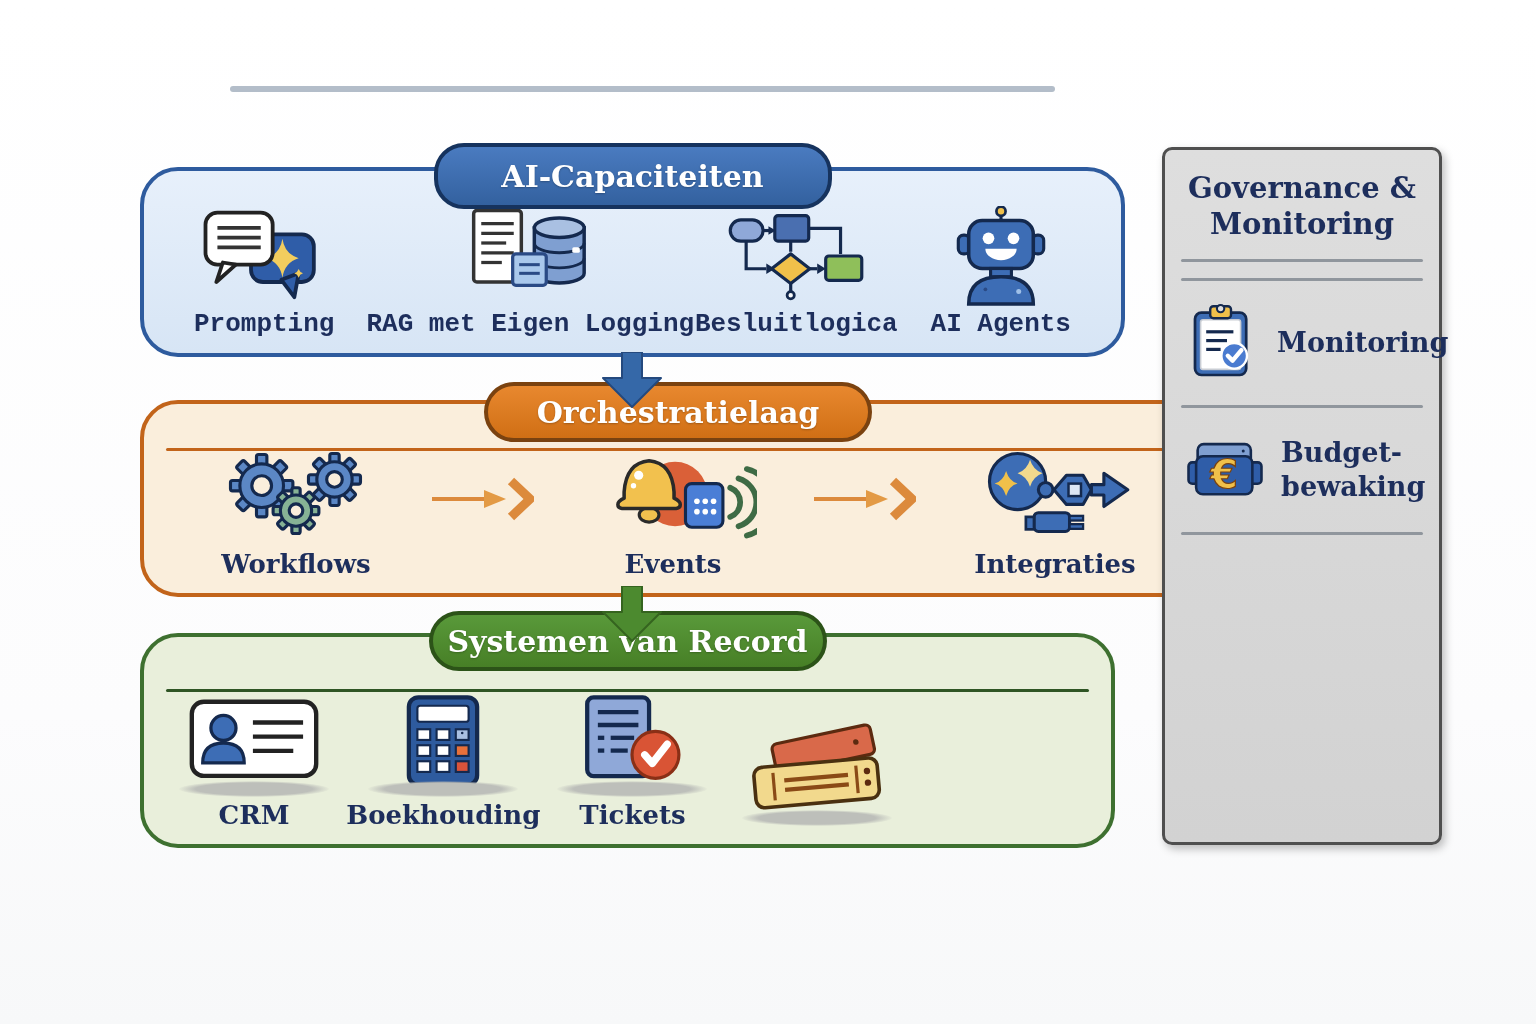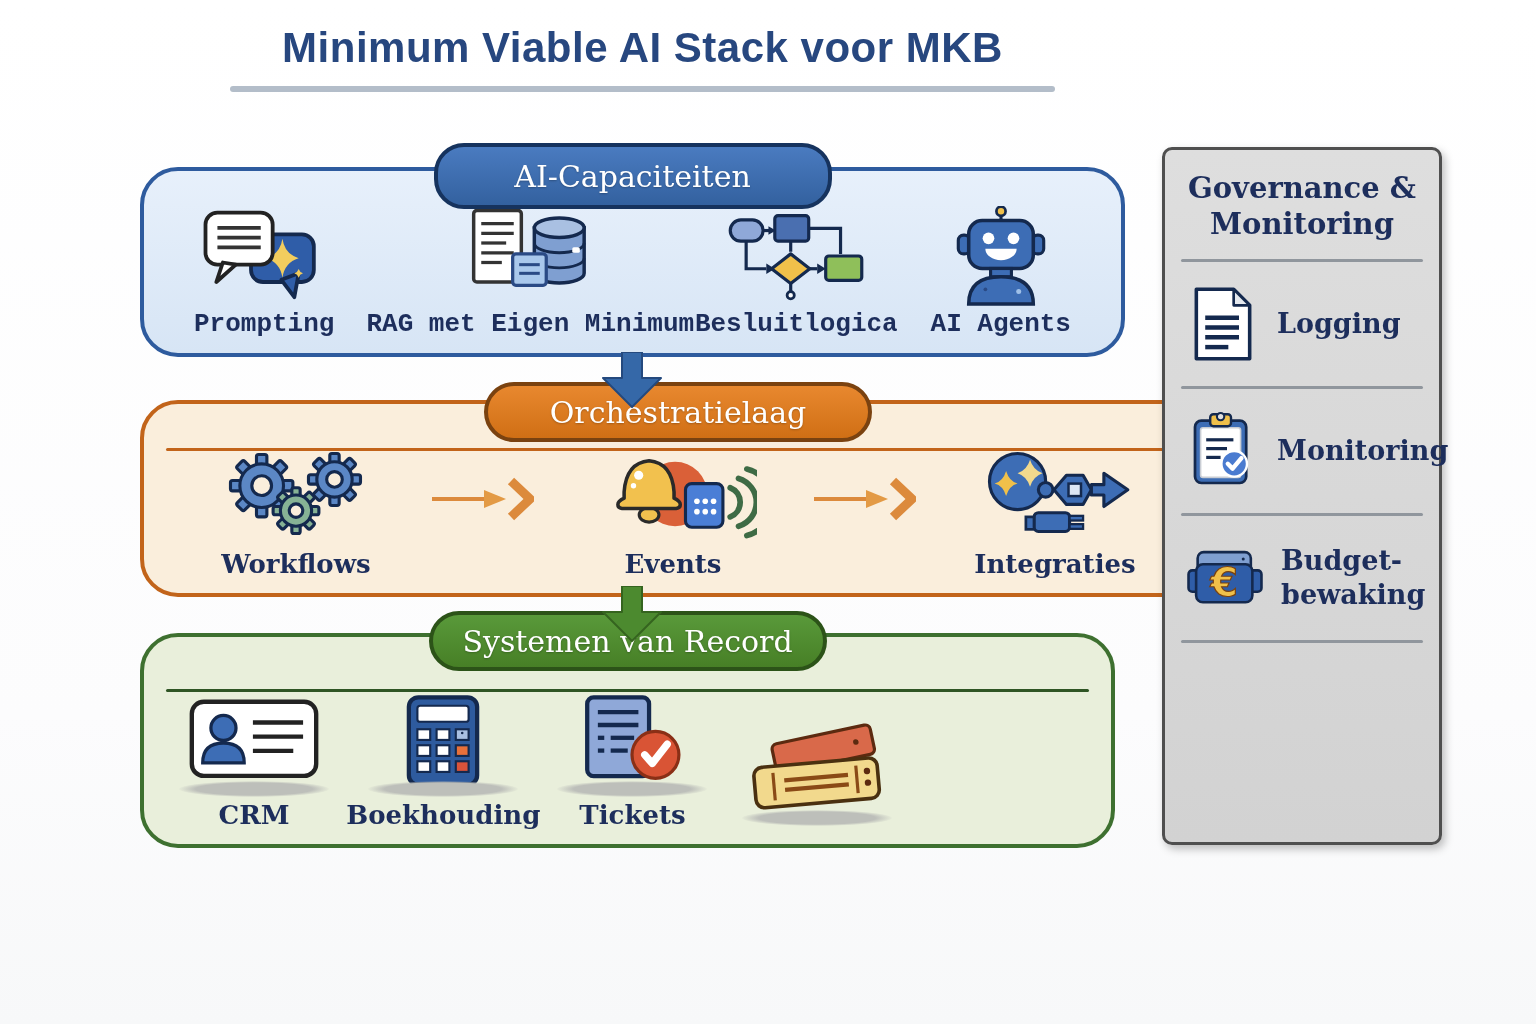--- a/index.html
+++ b/index.html
@@ -15,21 +15,21 @@
   .layer{position:absolute;left:140px;border-radius:38px;border:4px solid;box-sizing:border-box;}
   .layer-blue{top:167px;width:985px;height:190px;background:linear-gradient(180deg,#E7F0FB,#D7E5F5);border-color:#2E5B9E;}
   .layer-orange{top:400px;width:1076px;height:197px;background:#FAEEDC;border-color:#C2641A;}
   .layer-green{top:633px;width:975px;height:215px;background:#E9EFDB;border-color:#3E7030;}
 
   .inner-rule{position:absolute;left:22px;right:22px;height:3px;border-radius:2px;}
   .layer-orange .inner-rule{top:44px;background:#C2641A;}
   .layer-green .inner-rule{top:52px;background:#2F5524;}
 
   .pill{position:absolute;left:50%;transform:translateX(-50%);display:flex;align-items:center;justify-content:center;
-    color:#fff;font-weight:400;font-size:30px;border-radius:30px;white-space:nowrap;z-index:4;
+    color:#fff;font-weight:700;font-size:30px;border-radius:30px;white-space:nowrap;z-index:4;
     text-shadow:0 1px 2px rgba(0,0,0,.25);}
   .pill-blue{top:-28px;width:390px;height:58px;background:linear-gradient(180deg,#4A7BC0,#33619F);border:4px solid #16335E;}
   .pill-orange{top:-22px;width:380px;height:52px;background:linear-gradient(180deg,#E8882F,#D06F15);border:4px solid #7A4210;}
   .pill-green{top:-26px;width:390px;height:52px;background:linear-gradient(180deg,#59993A,#477F26);border:4px solid #2C5318;}
 
   .items{position:absolute;left:18px;right:18px;top:34px;bottom:8px;display:grid;align-items:end;}
   .items-4{grid-template-columns:repeat(4,1fr);font-family:Liberation Mono, monospace;}
   .items-5{grid-template-columns:repeat(5,1fr);}
   .items-flow{display:flex;justify-content:space-evenly;align-items:flex-end;top:52px;}
   .item{display:flex;flex-direction:column;align-items:center;justify-content:flex-end;gap:4px;}
@@ -50,21 +50,20 @@
   .sidebar-title{margin:20px 12px 0;text-align:center;font-size:29px;font-weight:700;color:#1D2E5C;line-height:1.25;}
   .sb-divider{height:3px;background:#90969D;margin:16px 16px;border-radius:2px;}
   .sb-item{display:flex;align-items:center;gap:18px;padding:2px 8px 2px 22px;min-height:88px;}
   .sb-label{font-size:27px;font-weight:700;color:#1D2E5C;line-height:1.25;max-width:140px;}
 </style>
 </head>
 <body>
 
 <div class="canvas">
 
-  <div class="title">Minimum Viable AI Stack voor MKB</div>
   <div class="title-rule"></div>
 
   <div class="layer layer-blue">
     <div class="pill pill-blue">AI-Capaciteiten</div>
     <div class="items items-4">
 
       <div class="item">
         <svg width="130" height="100" viewBox="0 0 120 92">
           <rect x="48" y="26" width="58" height="44" rx="11" fill="#2F5DA8" stroke="#14294E" stroke-width="3.5"></rect>
           <path d="M76,68 L88,84 L92,62 Z" fill="#2F5DA8" stroke="#14294E" stroke-width="3.5" stroke-linejoin="round"></path>
@@ -90,21 +89,21 @@
           <line x1="15" y1="52" x2="34" y2="52" stroke="#333333" stroke-width="3"></line>
           <path d="M64,20 L64,62 A23,9 0 0 0 110,62 L110,20 Z" fill="#7F9FD1" stroke="#14294E" stroke-width="3.2"></path>
           <path d="M64,34 A23,9 0 0 0 110,34" fill="none" stroke="#14294E" stroke-width="2.6"></path>
           <path d="M64,48 A23,9 0 0 0 110,48" fill="none" stroke="#14294E" stroke-width="2.6"></path>
           <ellipse cx="87" cy="20" rx="23" ry="9" fill="#A9C0E2" stroke="#14294E" stroke-width="3.2"></ellipse>
           <rect x="99" y="38" width="7" height="5" rx="1.5" fill="#FFFFFF"></rect>
           <rect x="44" y="44" width="31" height="29" rx="3" fill="#A9C8EC" stroke="#2A4A85" stroke-width="3"></rect>
           <line x1="50" y1="54" x2="69" y2="54" stroke="#2A4A85" stroke-width="2.8"></line>
           <line x1="50" y1="62" x2="69" y2="62" stroke="#2A4A85" stroke-width="2.8"></line>
         </svg>
-        <div class="item-label">RAG met Eigen Minimum</div>
+        <div class="item-label">RAG met Eigen Logging</div>
       </div>
 
       <div class="item">
         <svg width="140" height="100" viewBox="0 0 132 92">
           <path d="M19,32 L19,58 L38,58" fill="none" stroke="#14294E" stroke-width="3"></path>
           <path d="M38,53 L46,58 L38,63 Z" fill="#14294E"></path>
           <path d="M61,32 L61,42" fill="none" stroke="#14294E" stroke-width="3"></path>
           <path d="M78,20 L108,20 L108,44" fill="none" stroke="#14294E" stroke-width="3"></path>
           <path d="M79,58 L86,58" fill="none" stroke="#14294E" stroke-width="3"></path>
           <path d="M86,53 L94,58 L86,63 Z" fill="#14294E"></path>
@@ -327,31 +326,20 @@
         <div class="item-label"></div>
       </div>
 
     </div>
   </div>
 
   <div class="sidebar">
     <div class="sidebar-title">Governance &amp; Monitoring</div>
     <div class="sb-divider"></div>
 
-    <div class="sb-item">
-      <svg width="72" height="80" viewBox="0 0 80 90">
-        <path d="M10,6 L52,6 L70,24 L70,84 L10,84 Z" fill="#FFFFFF" stroke="#14294E" stroke-width="4" stroke-linejoin="round"></path>
-        <path d="M52,6 L52,24 L70,24 Z" fill="#E4E8EE" stroke="#14294E" stroke-width="3" stroke-linejoin="round"></path>
-        <line x1="20" y1="38" x2="58" y2="38" stroke="#14294E" stroke-width="5"></line>
-        <line x1="20" y1="49" x2="58" y2="49" stroke="#14294E" stroke-width="5"></line>
-        <line x1="20" y1="60" x2="58" y2="60" stroke="#14294E" stroke-width="5"></line>
-        <line x1="20" y1="71" x2="46" y2="71" stroke="#14294E" stroke-width="5"></line>
-      </svg>
-      <div class="sb-label">Logging</div>
-    </div>
     <div class="sb-divider"></div>
 
     <div class="sb-item">
       <svg width="72" height="80" viewBox="0 0 90 96">
         <rect x="10" y="10" width="64" height="78" rx="8" fill="#3D6DB5" stroke="#14294E" stroke-width="3.4"></rect>
         <rect x="17" y="19" width="50" height="62" rx="3" fill="#FFFFFF" stroke="#C9CDD4" stroke-width="2"></rect>
         <rect x="29" y="2" width="26" height="15" rx="4" fill="#F0C04A" stroke="#14294E" stroke-width="3"></rect>
         <circle cx="42" cy="5" r="4.6" fill="#DEDEDE" stroke="#14294E" stroke-width="2.6"></circle>
         <line x1="24" y1="34" x2="58" y2="34" stroke="#14294E" stroke-width="4"></line>
         <line x1="24" y1="45" x2="50" y2="45" stroke="#14294E" stroke-width="4"></line>

